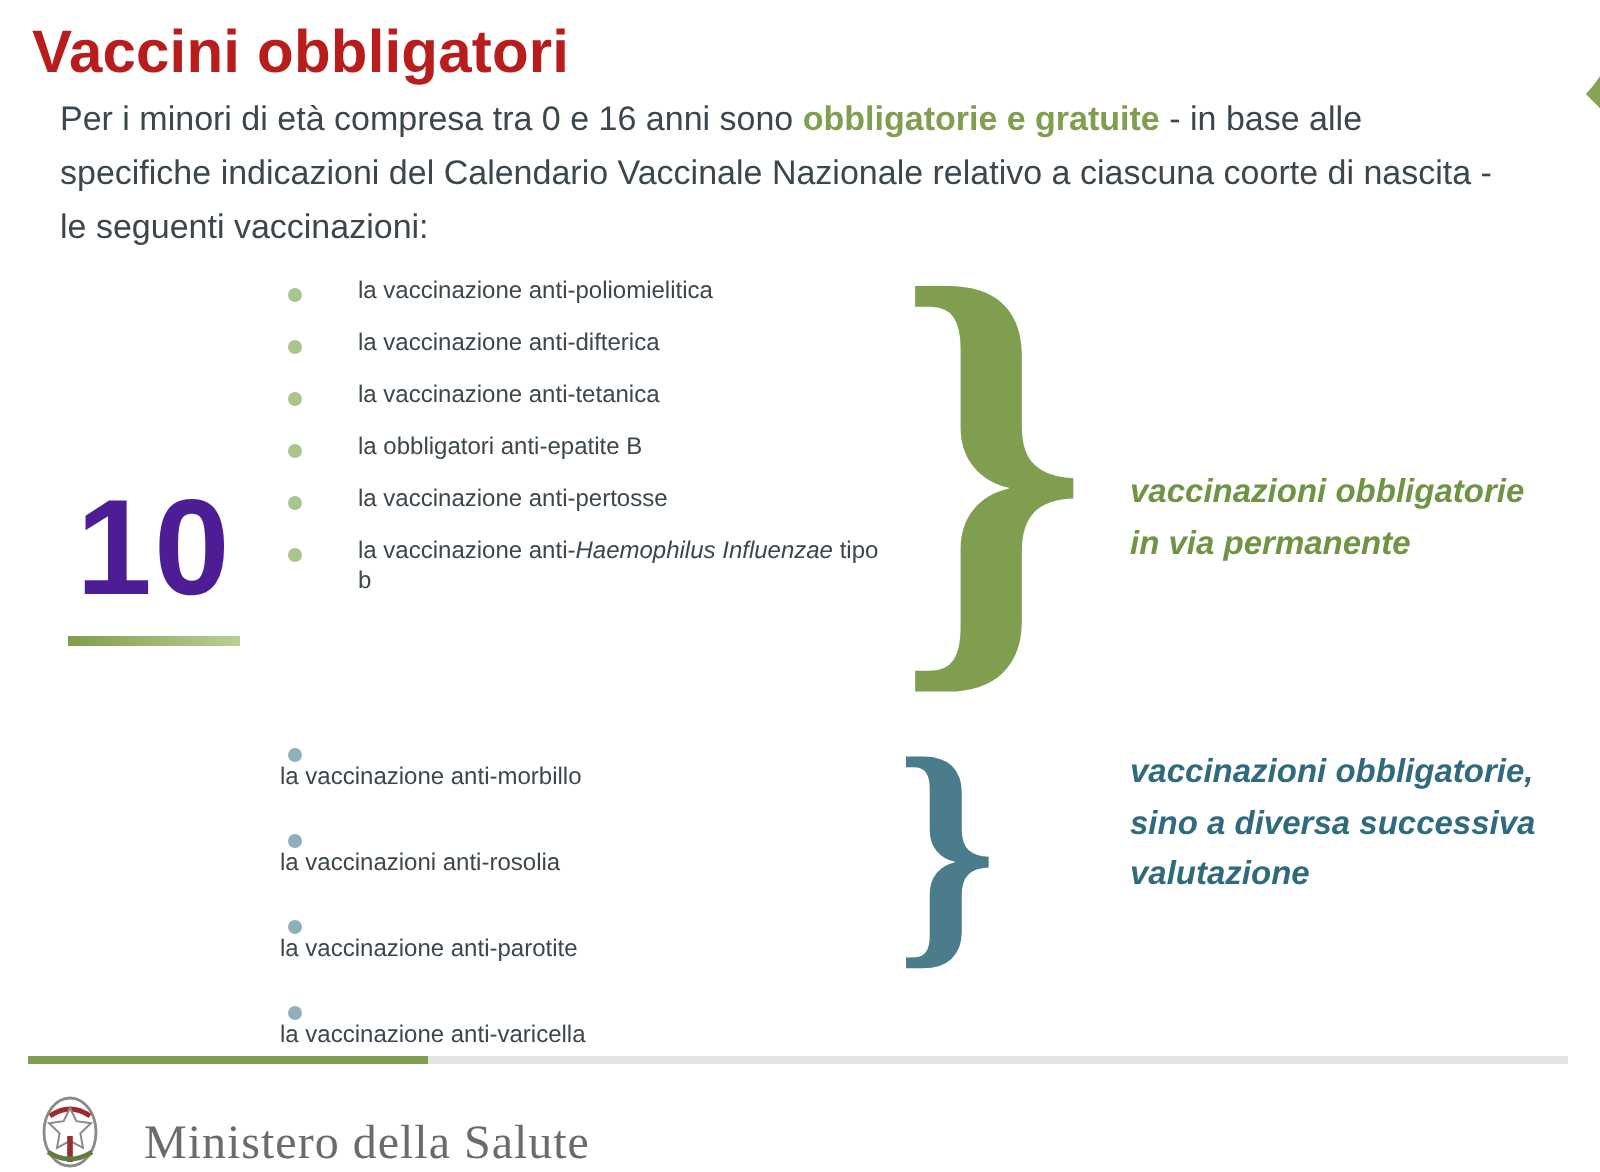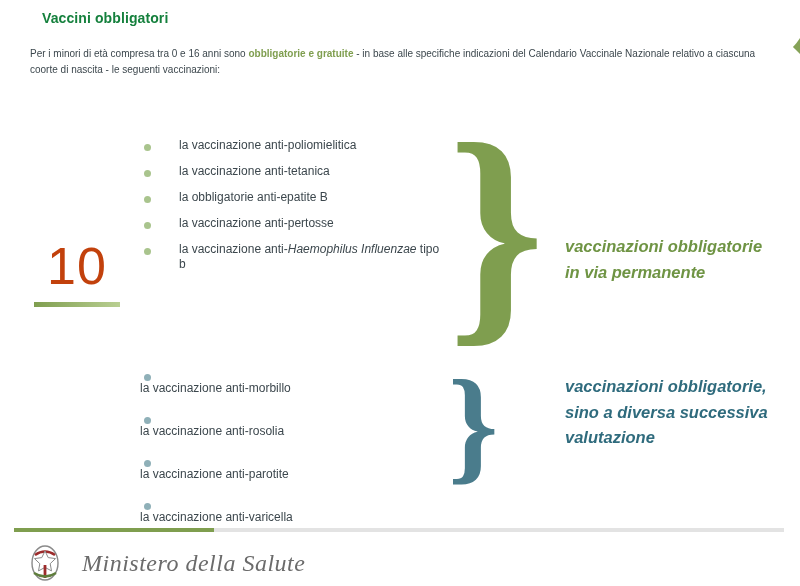--- a/index.html
+++ b/index.html
@@ -36,55 +36,55 @@
     width: 52px;
     height: 52px;
     border: 9px solid #ffffff;
     border-radius: 50%;
     background: transparent;
   }
 
   
   .slide-title {
     position: absolute;
-    left: 42px;
+    left: 16px;
     top: 10px;
-    font-size: 14px;
-    font-weight: bold;
-    color: #15803d;
+    font-size: 30px;
+    font-weight: bold;
+    color: #b91c1c;
     letter-spacing: 0.1px;
   }
 
   
   .intro {
     position: absolute;
     left: 30px;
     top: 46px;
     width: 726px;
-    font-size: 10px;
+    font-size: 17px;
     line-height: 1.6;
     color: #3c474d;
   }
   .intro .hl {
     color: #7f9e4f;
     font-weight: bold;
   }
 
   
   .num-block {
     position: absolute;
     left: 22px;
     top: 240px;
     width: 110px;
     text-align: center;
   }
   .num-block .num {
-    font-size: 52px;
-    font-weight: normal;
-    color: #c2410c;
+    font-size: 68px;
+    font-weight: bold;
+    color: #4c1d95;
     line-height: 1;
     letter-spacing: 1px;
   }
   .num-rule {
     margin: 10px auto 0 auto;
     width: 86px;
     height: 5px;
     background: linear-gradient(to right, #7f9e4f, #b9cf92);
   }
 
@@ -168,27 +168,26 @@
   .footer-rule-fill {
     position: absolute;
     left: 14px;
     top: 528px;
     width: 200px;
     height: 4px;
     background: #7f9e4f;
   }
   .footer {
     position: absolute;
-    left: 24px;
+    left: 14px;
     top: 540px;
     width: 770px;
     height: 46px;
     display: flex;
-    align-items: center;
-    font-style: italic;
+    align-items: flex-end;
   }
   .emblem {
     width: 34px;
     height: 40px;
     margin-left: 4px;
     position: relative;
   }
   .ministry-name {
     margin-left: 20px;
     font-family: "Liberation Serif", serif;
@@ -215,44 +214,48 @@
   <div class="num-rule"></div>
 </div>
 
 <div class="list group1">
   <div class="list-item">
     <span class="bullet"></span>
     <span class="item-text">la vaccinazione anti-poliomielitica</span>
   </div>
   <div class="list-item">
     <span class="bullet"></span>
+    <span class="item-text">la vaccinazione anti-difterica</span>
+  </div>
+  <div class="list-item">
+    <span class="bullet"></span>
     <span class="item-text">la vaccinazione anti-tetanica</span>
   </div>
   <div class="list-item">
     <span class="bullet"></span>
-    <span class="item-text">la obbligatorie anti-epatite B</span>
+    <span class="item-text">la obbligatori anti-epatite B</span>
   </div>
   <div class="list-item">
     <span class="bullet"></span>
     <span class="item-text">la vaccinazione anti-pertosse</span>
   </div>
   <div class="list-item" style="width:300px;">
     <span class="bullet"></span>
     <span class="item-text" id="haemophilus-item">la vaccinazione anti-<i>Haemophilus Influenzae</i> tipo b</span>
   </div>
 </div>
 
 <div class="list group2">
   <div class="list-item">
     <span class="bullet"></span>
     <span class="item-text">la vaccinazione anti-morbillo</span>
   </div>
   <div class="list-item">
     <span class="bullet"></span>
-    <span class="item-text">la vaccinazione anti-rosolia</span>
+    <span class="item-text">la vaccinazioni anti-rosolia</span>
   </div>
   <div class="list-item">
     <span class="bullet"></span>
     <span class="item-text">la vaccinazione anti-parotite</span>
   </div>
   <div class="list-item">
     <span class="bullet"></span>
     <span class="item-text">la vaccinazione anti-varicella</span>
   </div>
 </div>

